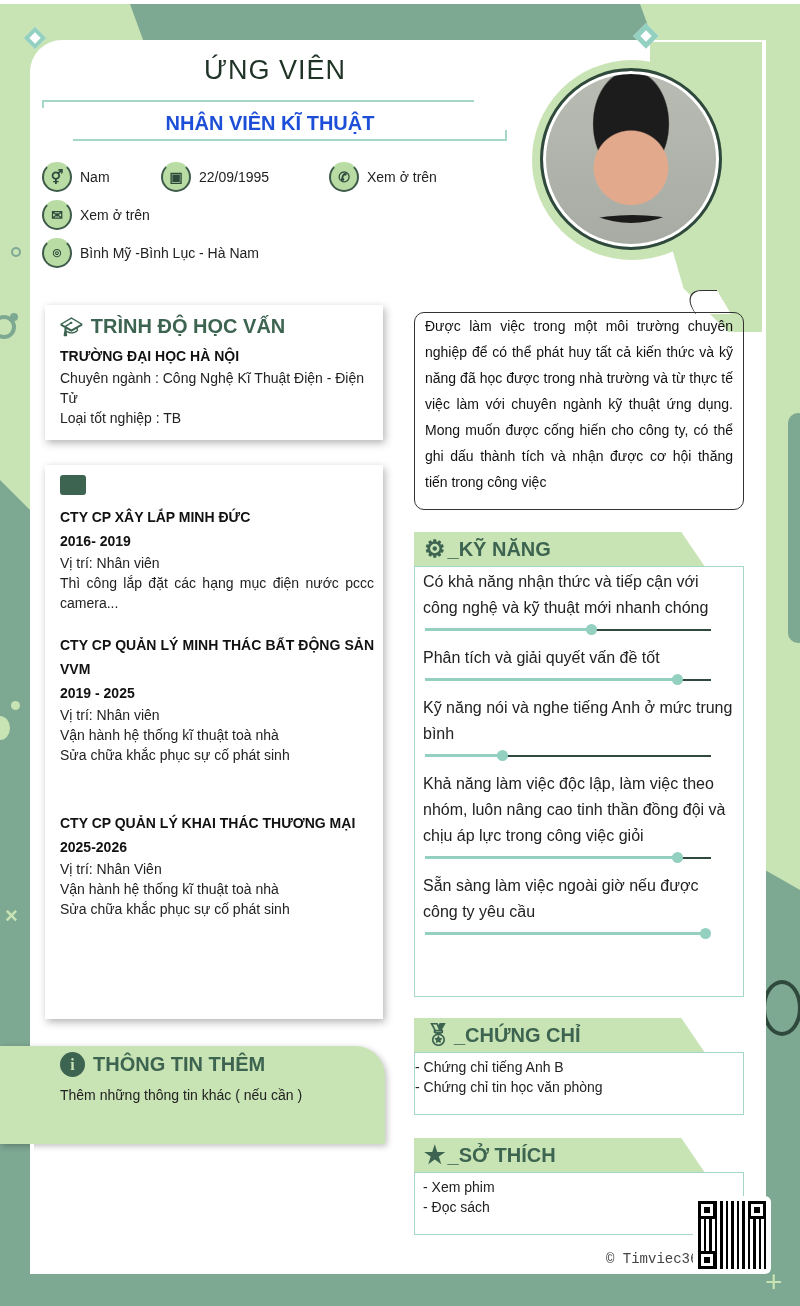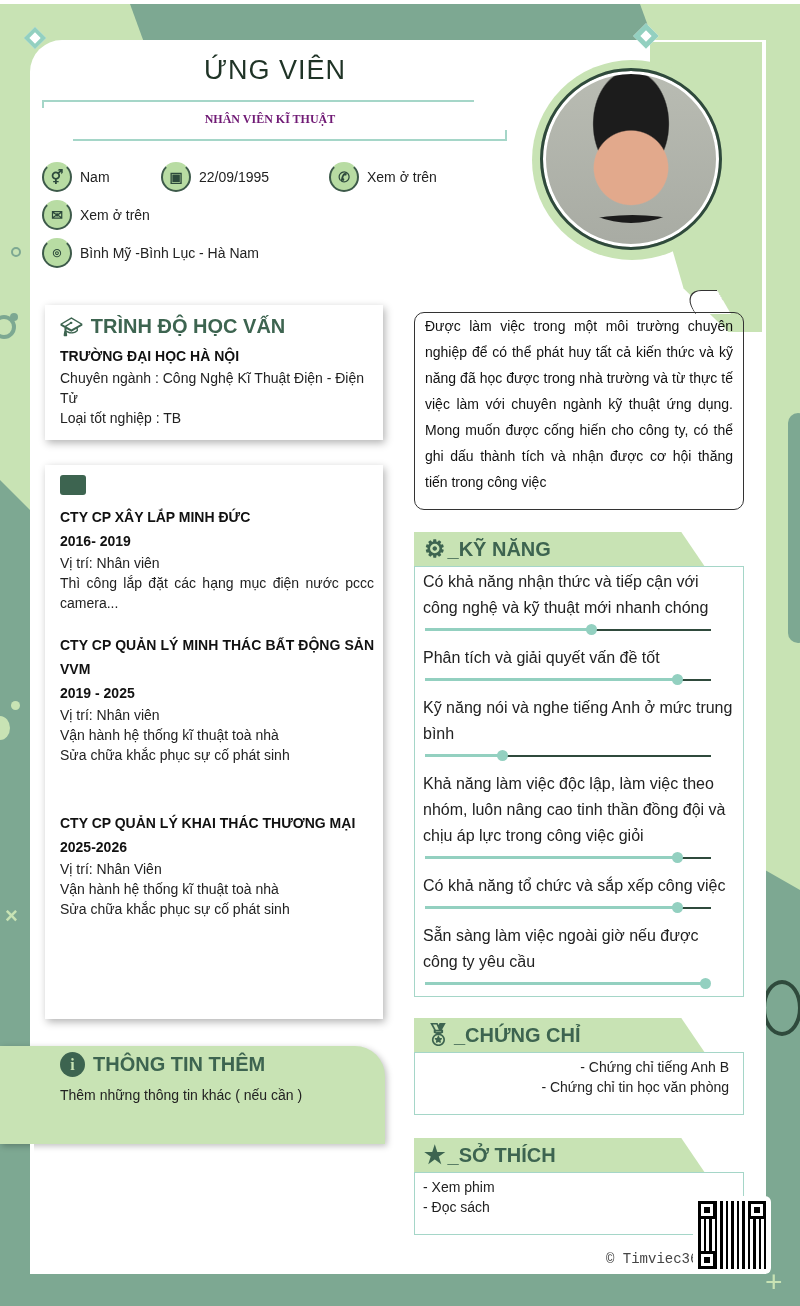--- a/index.html
+++ b/index.html
@@ -23,21 +23,21 @@
 
   .diamond { width: 18px; height: 18px; border: 5px solid #93d0c0; background: #fff; transform: rotate(45deg); }
   .dot-ring { width: 10px; height: 10px; border: 2px solid #7da892; border-radius: 50%; }
   .x-mark { color: #c8e3b4; font-size: 22px; font-weight: bold; }
   .plus-mark { color: #c8e3b4; font-size: 30px; }
 
   
   .name { left: 40px; top: 55px; width: 470px; text-align: center; font-size: 27px; font-weight: normal; color: #1f3326; letter-spacing: 1px; }
   .line1 { left: 42px; top: 100px; width: 432px; height: 2px; background: #a5d6c8; }
   .line1-tick { left: 42px; top: 100px; width: 2px; height: 8px; background: #a5d6c8; }
-  .title { left: 60px; top: 112px; width: 420px; text-align: center; font-size: 12px; font-weight: bold; color: #701a75; font-family: Liberation Serif, serif; }
+  .title { left: 60px; top: 112px; width: 420px; text-align: center; font-size: 20px; font-weight: bold; color: #1d4ed8; }
   .line2 { left: 73px; top: 139px; width: 434px; height: 2px; background: #a5d6c8; }
   .line2-tick { left: 505px; top: 130px; width: 2px; height: 11px; background: #a5d6c8; }
 
   .info-item { display: flex; align-items: center; gap: 8px; font-size: 14px; color: #222; }
   .ico-circle { width: 30px; height: 30px; border-radius: 50%; background: #b8dca3; border: 2px solid #3d5a4a; border-top-color: transparent; border-bottom-color: #3d5a4a; display: flex; align-items: center; justify-content: center; color: #2d4a3c; font-size: 14px; font-weight: bold; }
 
   
   .avatar-ring { left: 532px; top: 60px; width: 200px; height: 200px; border-radius: 50%; background: #c8e3b4; }
   .avatar-photo { left: 540px; top: 68px; width: 182px; height: 182px; border-radius: 50%; border: 3px solid #2f4a3c; background: radial-gradient(circle at 50% 55%, #e2a98c 0 28%, transparent 29%), radial-gradient(ellipse at 50% 30%, #1c1c1c 0 30%, transparent 31%), linear-gradient(#b9bcb3, #a8aba3); overflow: hidden; box-shadow: 0 0 0 3px #fff inset; }
   .avatar-shirt { left: 565px; top: 215px; width: 135px; height: 40px; border-radius: 50% 50% 0 0; background: #1b1b1b; }
@@ -210,43 +210,35 @@
     </div>
     <div class="skill">
       <div class="skill-label">Khả năng làm việc độc lập, làm việc theo nhóm, luôn nâng cao tinh thần đồng đội và chịu áp lực trong công việc giỏi</div>
       <div class="skill-bar">
           <div class="dark"></div>
           <div class="light" style="width:88%"></div>
           <div class="knob" style="left:88%"></div>
         </div>
     </div>
     <div class="skill">
-      <div class="skill-label">Có khả năng tổ chức và sắp xếp công việc</div>
-      <div class="skill-bar">
-          <div class="dark"></div>
-          <div class="light" style="width:88%"></div>
-          <div class="knob" style="left:88%"></div>
-        </div>
-    </div>
-    <div class="skill">
       <div class="skill-label">Sẵn sàng làm việc ngoài giờ nếu được công ty yêu cầu</div>
       <div class="skill-bar">
           <div class="light" style="width:98%"></div>
           <div class="knob" style="left:98%"></div>
         </div>
     </div>
   </div>
 </div>
 
 <div class="abs" style="left:414px;top:1018px;width:330px;">
   <div class="tab-head">
     <span style="font-size:22px;">🏅︎</span>
     <span>_CHỨNG CHỈ</span>
   </div>
-  <div class="box" style="height:63px;padding:4px 14px;text-align:right;">
+  <div class="box" style="height:63px;padding:4px 0;">
     <div class="c-text">- Chứng chỉ tiếng Anh B</div>
     <div class="c-text">- Chứng chỉ tin học văn phòng</div>
   </div>
 </div>
 
 <div class="abs" style="left:414px;top:1138px;width:330px;">
   <div class="tab-head">
     <span style="font-size:24px;">★</span>
     <span>_SỞ THÍCH</span>
   </div>

